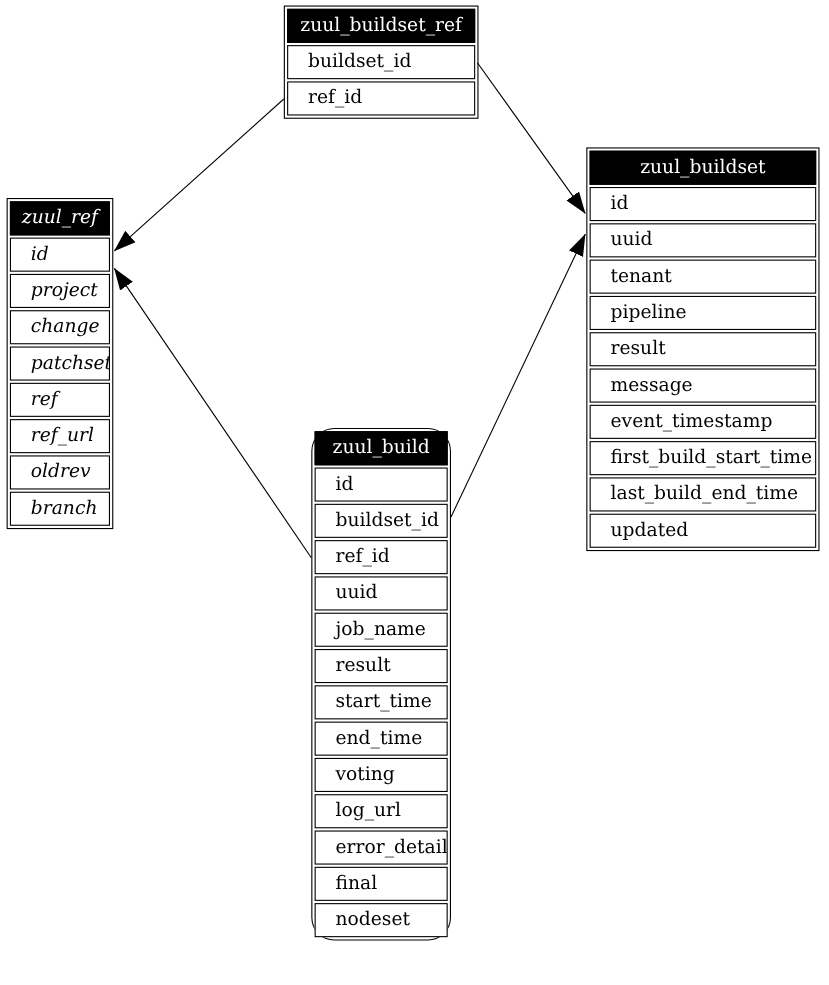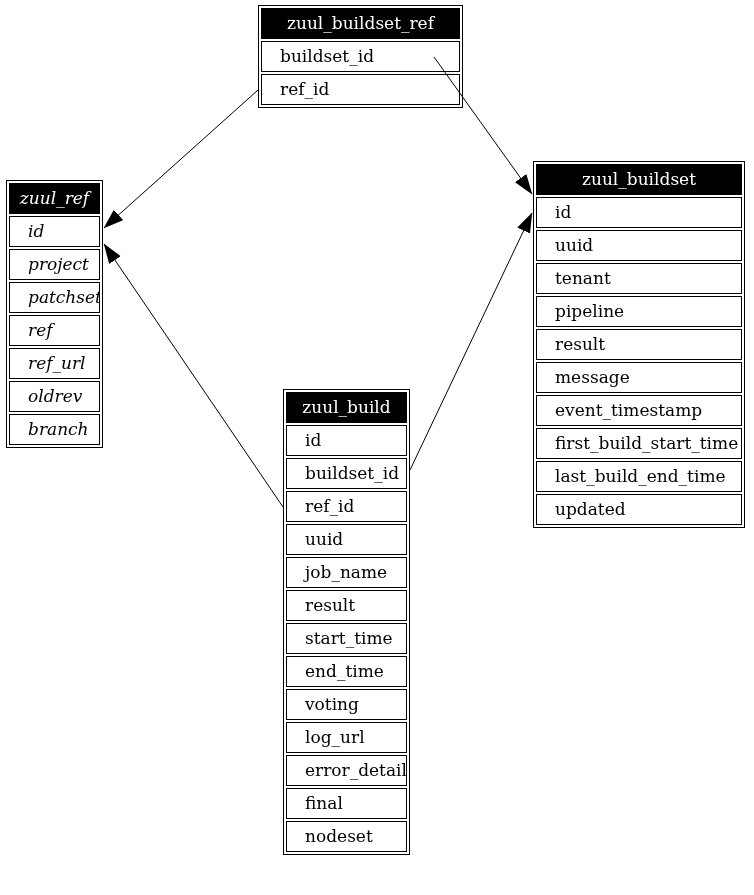--- a/index.html
+++ b/index.html
@@ -74,49 +74,50 @@
     <defs>
       <marker id="arrowhead" markerUnits="userSpaceOnUse" markerWidth="22" markerHeight="16" refX="19.5" refY="8" orient="auto">
         <polygon id="arrowhead-shape" points="0,1 20,8 0,15" fill="#000000"></polygon>
       </marker>
     </defs>
   <line x1="258" y1="90" x2="104" y2="228" stroke="#000000" stroke-width="1" marker-end="url(#arrowhead)"></line>
       <line x1="434" y1="57" x2="532" y2="194" stroke="#000000" stroke-width="1" marker-end="url(#arrowhead)"></line>
       <line x1="410" y1="470" x2="532" y2="213" stroke="#000000" stroke-width="1" marker-end="url(#arrowhead)"></line>
       <line x1="283" y1="507" x2="104" y2="244" stroke="#000000" stroke-width="1" marker-end="url(#arrowhead)"></line>
     </svg>
-<div class="table-node" style="left: 258px; top: 5px; width: 205px;">
+<div class="table-node" style="left: 258px; top: 5px; width: 177px;">
       <div class="table-header">zuul_buildset_ref</div>
       <div class="table-cell">buildset_id</div>
       <div class="table-cell">ref_id</div>
     </div>
     <div class="table-node" style="left: 6px; top: 180px; width: 97px; font-style: italic;">
       <div class="table-header">zuul_ref</div>
       <div class="table-cell">id</div>
       <div class="table-cell">project</div>
+      <div class="table-cell">change</div>
       <div class="table-cell">patchset</div>
       <div class="table-cell">ref</div>
       <div class="table-cell">ref_url</div>
       <div class="table-cell">oldrev</div>
       <div class="table-cell">branch</div>
     </div>
-    <div class="table-node" style="left: 533px; top: 161px; width: 212px;">
+    <div class="table-node" style="left: 533px; top: 134px; width: 212px;">
       <div class="table-header">zuul_buildset</div>
       <div class="table-cell">id</div>
       <div class="table-cell">uuid</div>
       <div class="table-cell">tenant</div>
       <div class="table-cell">pipeline</div>
       <div class="table-cell">result</div>
       <div class="table-cell">message</div>
       <div class="table-cell">event_timestamp</div>
       <div class="table-cell">first_build_start_time</div>
       <div class="table-cell">last_build_end_time</div>
       <div class="table-cell">updated</div>
     </div>
-    <div class="table-node" style="left: 283px; top: 389px; width: 127px;">
+    <div class="table-node" style="left: 283px; top: 389px; width: 127px; border-radius: 21px;">
       <div class="table-header">zuul_build</div>
       <div class="table-cell">id</div>
       <div class="table-cell">buildset_id</div>
       <div class="table-cell">ref_id</div>
       <div class="table-cell">uuid</div>
       <div class="table-cell">job_name</div>
       <div class="table-cell">result</div>
       <div class="table-cell">start_time</div>
       <div class="table-cell">end_time</div>
       <div class="table-cell">voting</div>

